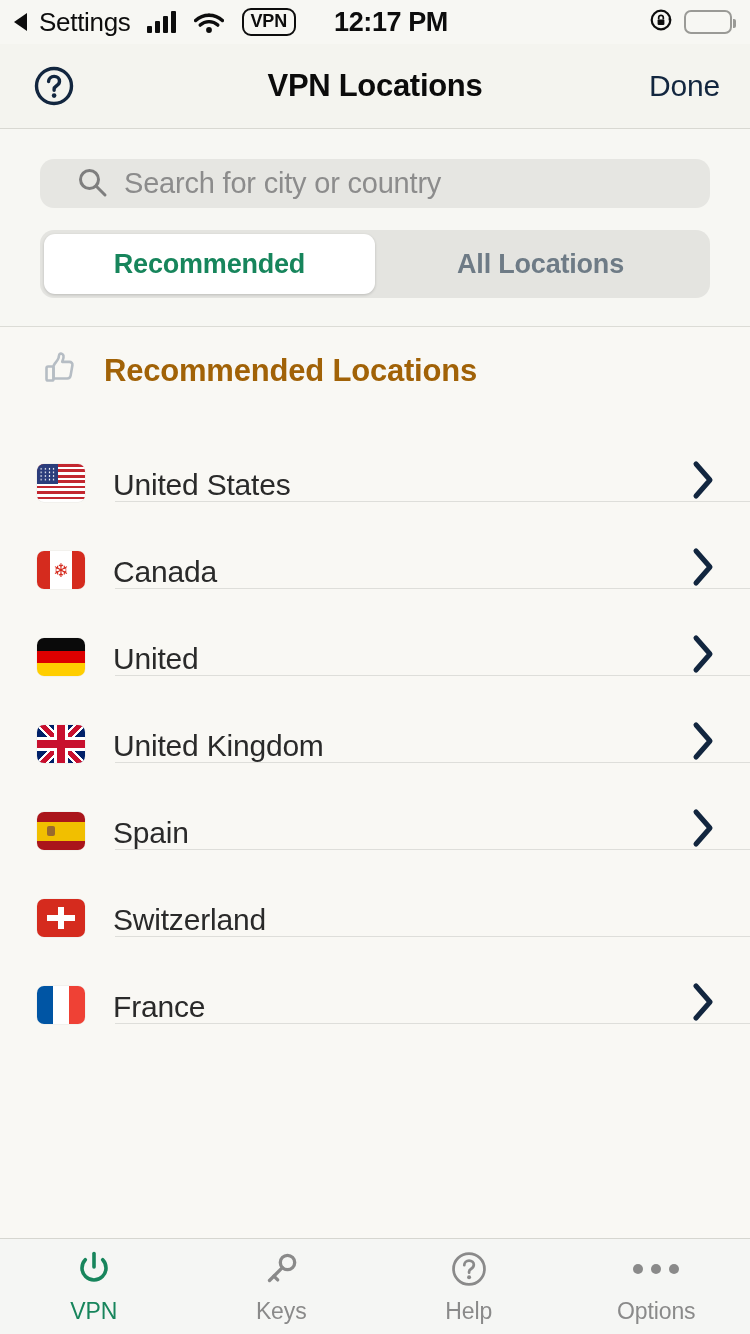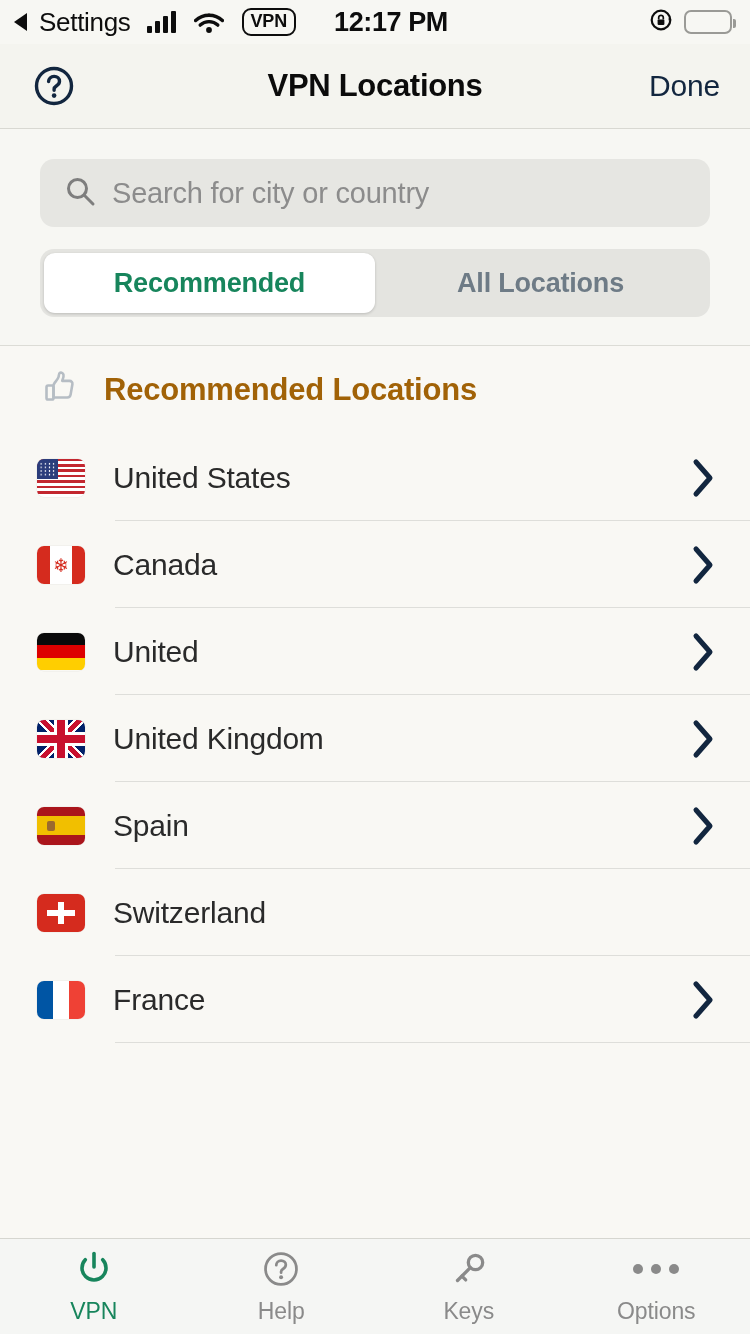--- a/index.html
+++ b/index.html
@@ -165,26 +165,26 @@
     cursor: pointer;
   }
 
   
   .search-zone {
     flex: 0 0 auto;
     padding: 30px 40px 0 40px;
     background: #F7F7F3;
   }
   .searchfield {
-    height: 68px;
+    height: 49px;
     background: #E6E6E2;
     border-radius: 14px;
     display: flex;
     align-items: center;
-    padding: 0 24px;
+    padding: 0 36px;
     gap: 16px;
     cursor: text;
   }
   .search-placeholder {
     font-size: 29px;
     color: #8C8C8C;
     letter-spacing: -0.2px;
   }
 
   .segment {
@@ -233,21 +233,21 @@
   .section-title {
     font-size: 31px;
     font-weight: 700;
     color: #a16207;
     letter-spacing: -0.2px;
   }
 
   .row {
     height: 87px;
     display: flex;
-    align-items: center;
+    align-items: flex-end;
     padding-left: 34px;
     padding-right: 33px;
     position: relative;
     cursor: pointer;
   }
   .row .flag {
     width: 54px;
     flex: 0 0 54px;
     display: flex;
     justify-content: center;
@@ -534,38 +534,38 @@
         <svg width="40" height="40" viewBox="0 0 40 40">
           <path d="M11.3 10.7a12 12 0 1 0 17.4 0" fill="none" stroke="#17855C" stroke-width="3.6" stroke-linecap="round"></path>
           <path d="M20 4.5v13.5" stroke="#17855C" stroke-width="3.6" stroke-linecap="round"></path>
         </svg>
       </span>
       <span class="tab-label">VPN</span>
     </div>
 
     <div class="tab">
       <span class="tab-icon">
+        <svg width="40" height="40" viewBox="0 0 40 40">
+          <circle cx="26.5" cy="13.5" r="7.2" fill="none" stroke="#8A8A8A" stroke-width="3.3"></circle>
+          <path d="M21.3 18.7L8.5 31.5" stroke="#8A8A8A" stroke-width="3.3" stroke-linecap="round"></path>
+          <path d="M12.9 27.1l3.8 3.8" stroke="#8A8A8A" stroke-width="3.3" stroke-linecap="round"></path>
+        </svg>
+      </span>
+      <span class="tab-label">Keys</span>
+    </div>
+
+    <div class="tab">
+      <span class="tab-icon">
         <svg width="40" height="40" viewBox="0 0 44 44">
           <circle cx="22" cy="22" r="17" fill="none" stroke="#8A8A8A" stroke-width="3"></circle>
           <path d="M16.8 17.8c0-2.9 2.3-5 5.3-5 3 0 5.2 1.9 5.2 4.6 0 2.3-1.2 3.4-3.1 4.6-1.6 1-2.1 1.8-2.1 3.2v.8" fill="none" stroke="#8A8A8A" stroke-width="3" stroke-linecap="round"></path>
           <circle cx="22.1" cy="31.2" r="2.2" fill="#8A8A8A"></circle>
         </svg>
       </span>
       <span class="tab-label">Help</span>
-    </div>
-
-    <div class="tab">
-      <span class="tab-icon">
-        <svg width="40" height="40" viewBox="0 0 40 40">
-          <circle cx="26.5" cy="13.5" r="7.2" fill="none" stroke="#8A8A8A" stroke-width="3.3"></circle>
-          <path d="M21.3 18.7L8.5 31.5" stroke="#8A8A8A" stroke-width="3.3" stroke-linecap="round"></path>
-          <path d="M12.9 27.1l3.8 3.8" stroke="#8A8A8A" stroke-width="3.3" stroke-linecap="round"></path>
-        </svg>
-      </span>
-      <span class="tab-label">Keys</span>
     </div>
 
     <div class="tab">
       <span class="tab-icon">
         <span class="dots">
             <i></i>
             <i></i>
             <i></i>
           </span>
       </span>

